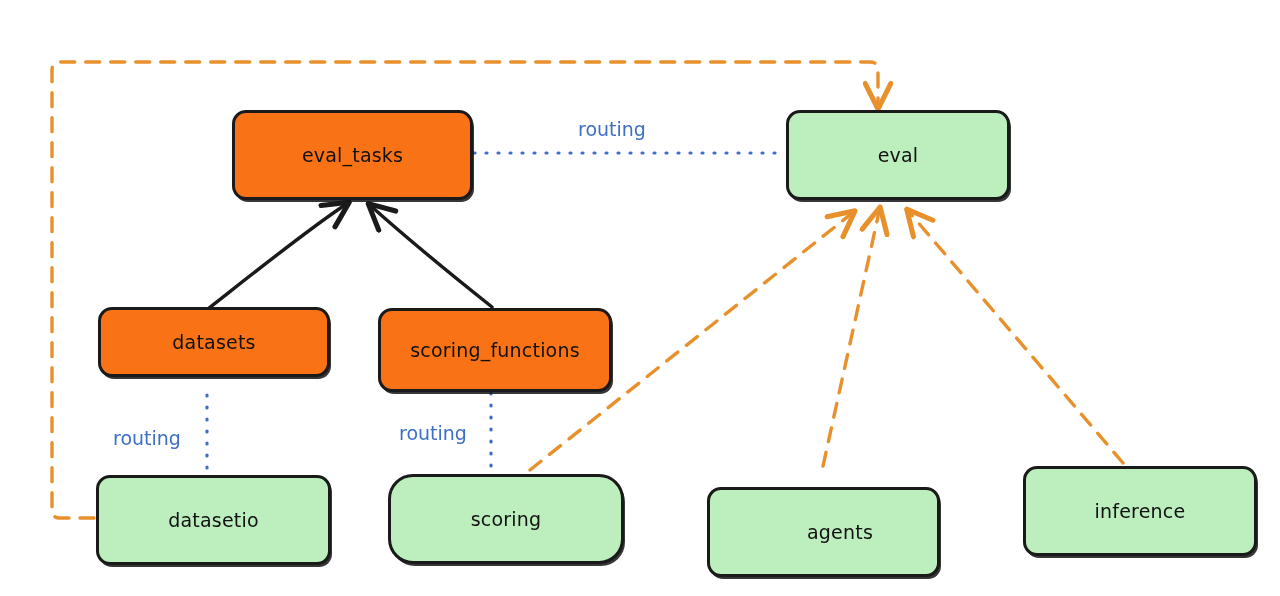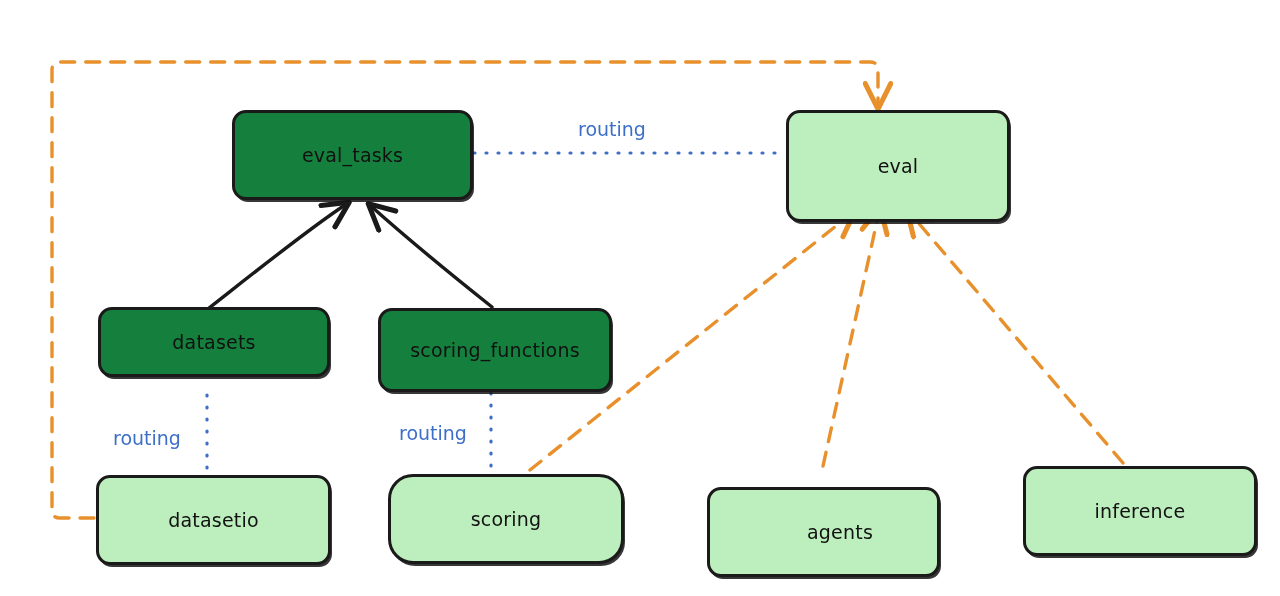--- a/index.html
+++ b/index.html
@@ -32,21 +32,21 @@
     display: flex;
     align-items: center;
     justify-content: center;
     font-family: "DejaVu Sans", sans-serif;
     font-size: 19px;
     color: #111111;
     letter-spacing: 0.2px;
     z-index: 3;
     box-shadow: 2px 3px 0 -1px rgba(20,20,20,0.85);
   }
-  .node.blue  { background: #15803d; }
+  .node.blue  { background: #f97316; }
   .node.green { background: #bdeebd; }
   .node-label {
     pointer-events: none;
     line-height: 1;
   }
   .edge-label {
     position: absolute;
     font-family: "DejaVu Sans", sans-serif;
     font-size: 19px;
     color: #3d6fc7;
@@ -85,21 +85,21 @@
 
     <path d="M 823,466 L 879,212" fill="none" stroke="#e8912c" stroke-width="3.4" stroke-linecap="round" stroke-dasharray="14 11" marker-end="url(#arrow-orange)"></path>
 
     <path d="M 1123,463 L 910,213" fill="none" stroke="#e8912c" stroke-width="3.4" stroke-linecap="round" stroke-dasharray="14 11" marker-end="url(#arrow-orange)"></path>
   </svg>
 
   <div class="node blue" style="left:232px; top:110px; width:241px; height:90px;">
     <span class="node-label">eval_tasks</span>
   </div>
 
-  <div class="node green" style="left:786px; top:110px; width:224px; height:112px;">
+  <div class="node green" style="left:786px; top:110px; width:224px; height:90px;">
     <span class="node-label">eval</span>
   </div>
 
   <div class="node blue" style="left:98px; top:307px; width:232px; height:70px;">
     <span class="node-label">datasets</span>
   </div>
 
   <div class="node blue" style="left:378px; top:308px; width:234px; height:84px;">
     <span class="node-label">scoring_functions</span>
   </div>

